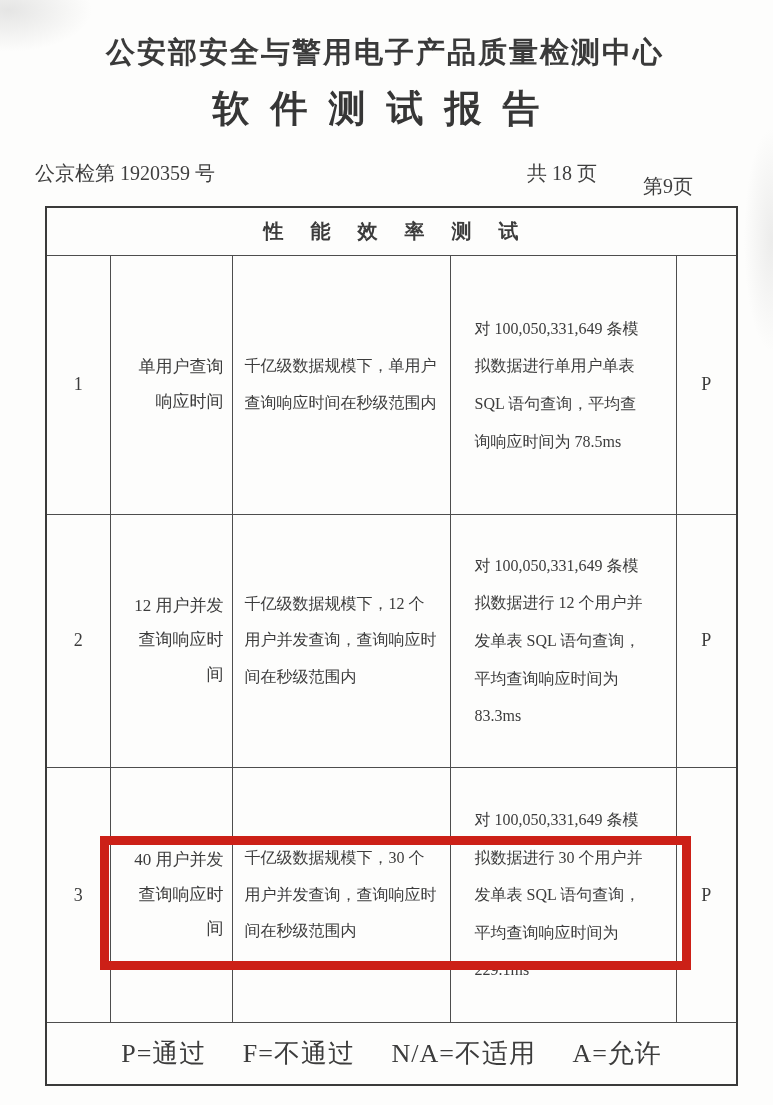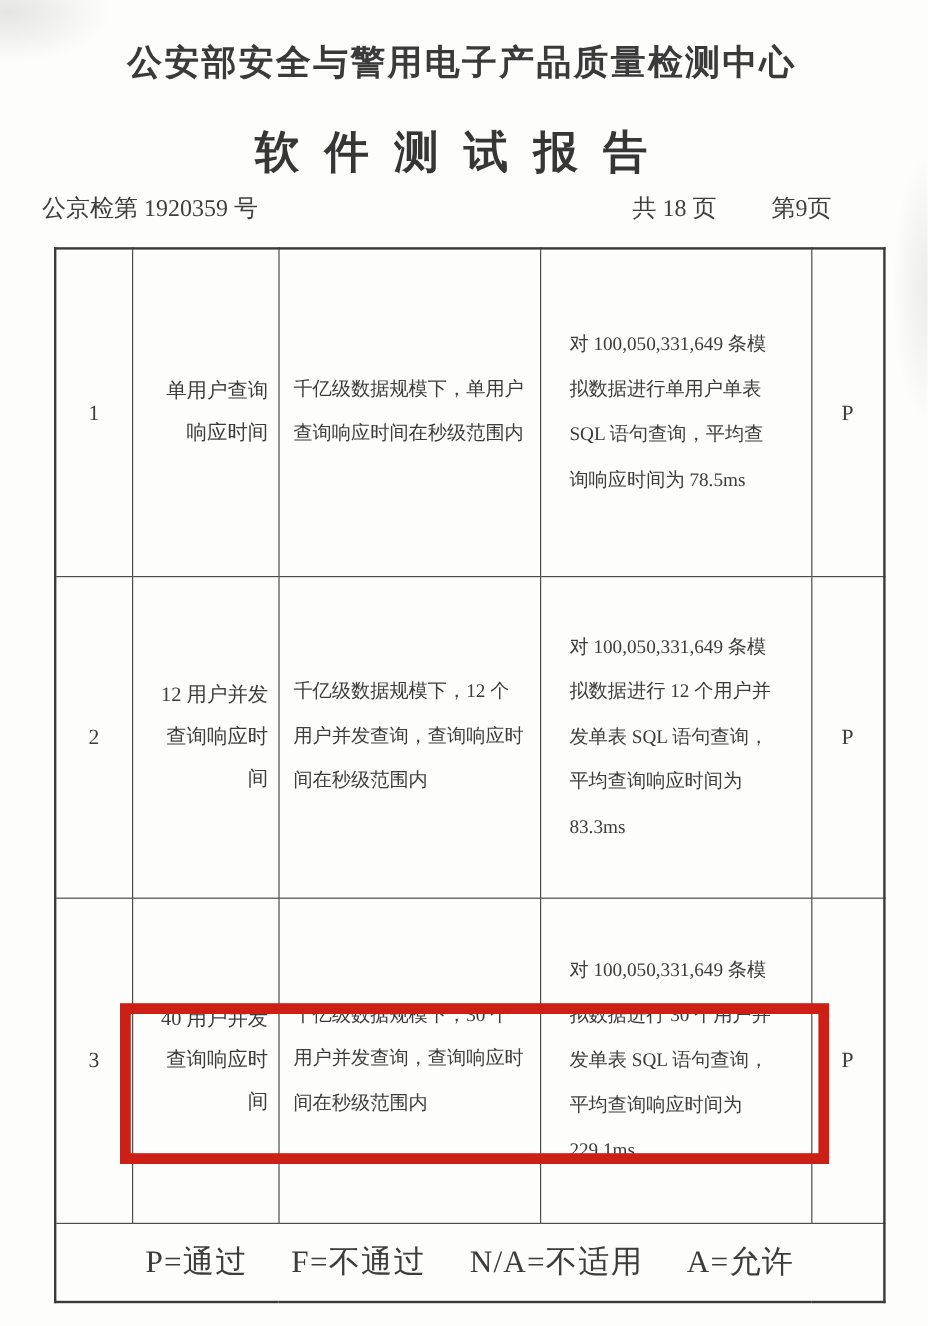--- a/index.html
+++ b/index.html
@@ -18,30 +18,30 @@
       radial-gradient(40px 160px at 772px 240px, rgba(140,140,140,0.15), rgba(140,140,140,0) 70%),
       linear-gradient(#fdfdfc,#fdfdfc);
   }
   .org{
     position:absolute;top:33px;left:0;width:770px;
     text-align:center;
     font-size:29px;font-weight:700;letter-spacing:2px;
     color:#3a3a3a;
   }
   .title{
-    position:absolute;top:102px;left:0;width:773px;
+    position:absolute;top:84px;left:0;width:773px;
     text-align:center;
     font-size:37px;font-weight:700;
     letter-spacing:21px;box-sizing:border-box;
     color:#363636;
   }
   .meta{position:absolute;top:160px;left:0;width:767px;height:30px;font-size:20px;color:#3e3e3e;}
   .doc-no{position:absolute;left:35px;top:0;}
   .total-pages{position:absolute;left:527px;top:0;}
-  .page-no{position:absolute;left:643px;top:0;}
+  .page-no{position:absolute;left:643px;top:13px;}
 
   .table-wrap{position:absolute;left:45px;top:206px;width:691px;height:880px;}
   table{
     border-collapse:collapse;table-layout:fixed;
     width:691px;height:880px;
     border:2px solid #3a3a3a;
   }
   td,th{
     border:1px solid #4d4d4d;
     vertical-align:middle;
@@ -97,20 +97,23 @@
     <table>
       <colgroup>
         <col style="width:64px">
         <col style="width:122px">
         <col style="width:218px">
         <col style="width:226px">
         <col style="width:61px">
       </colgroup>
 
       <tbody>
+          <tr class="title-row">
+        <td colspan="5" class="t-title">性能效率测试</td>
+      </tr>
 
 
       <tr class="row-1">
         <td class="c-no">1</td>
         <td class="c-item">单用户查询响应时间</td>
         <td class="c-req">千亿级数据规模下，单用户查询响应时间在秒级范围内</td>
         <td class="c-res">对 100,050,331,649 条模拟数据进行单用户单表 SQL 语句查询，平均查询响应时间为 78.5ms</td>
         <td class="c-verdict">P</td>
       </tr>
 

